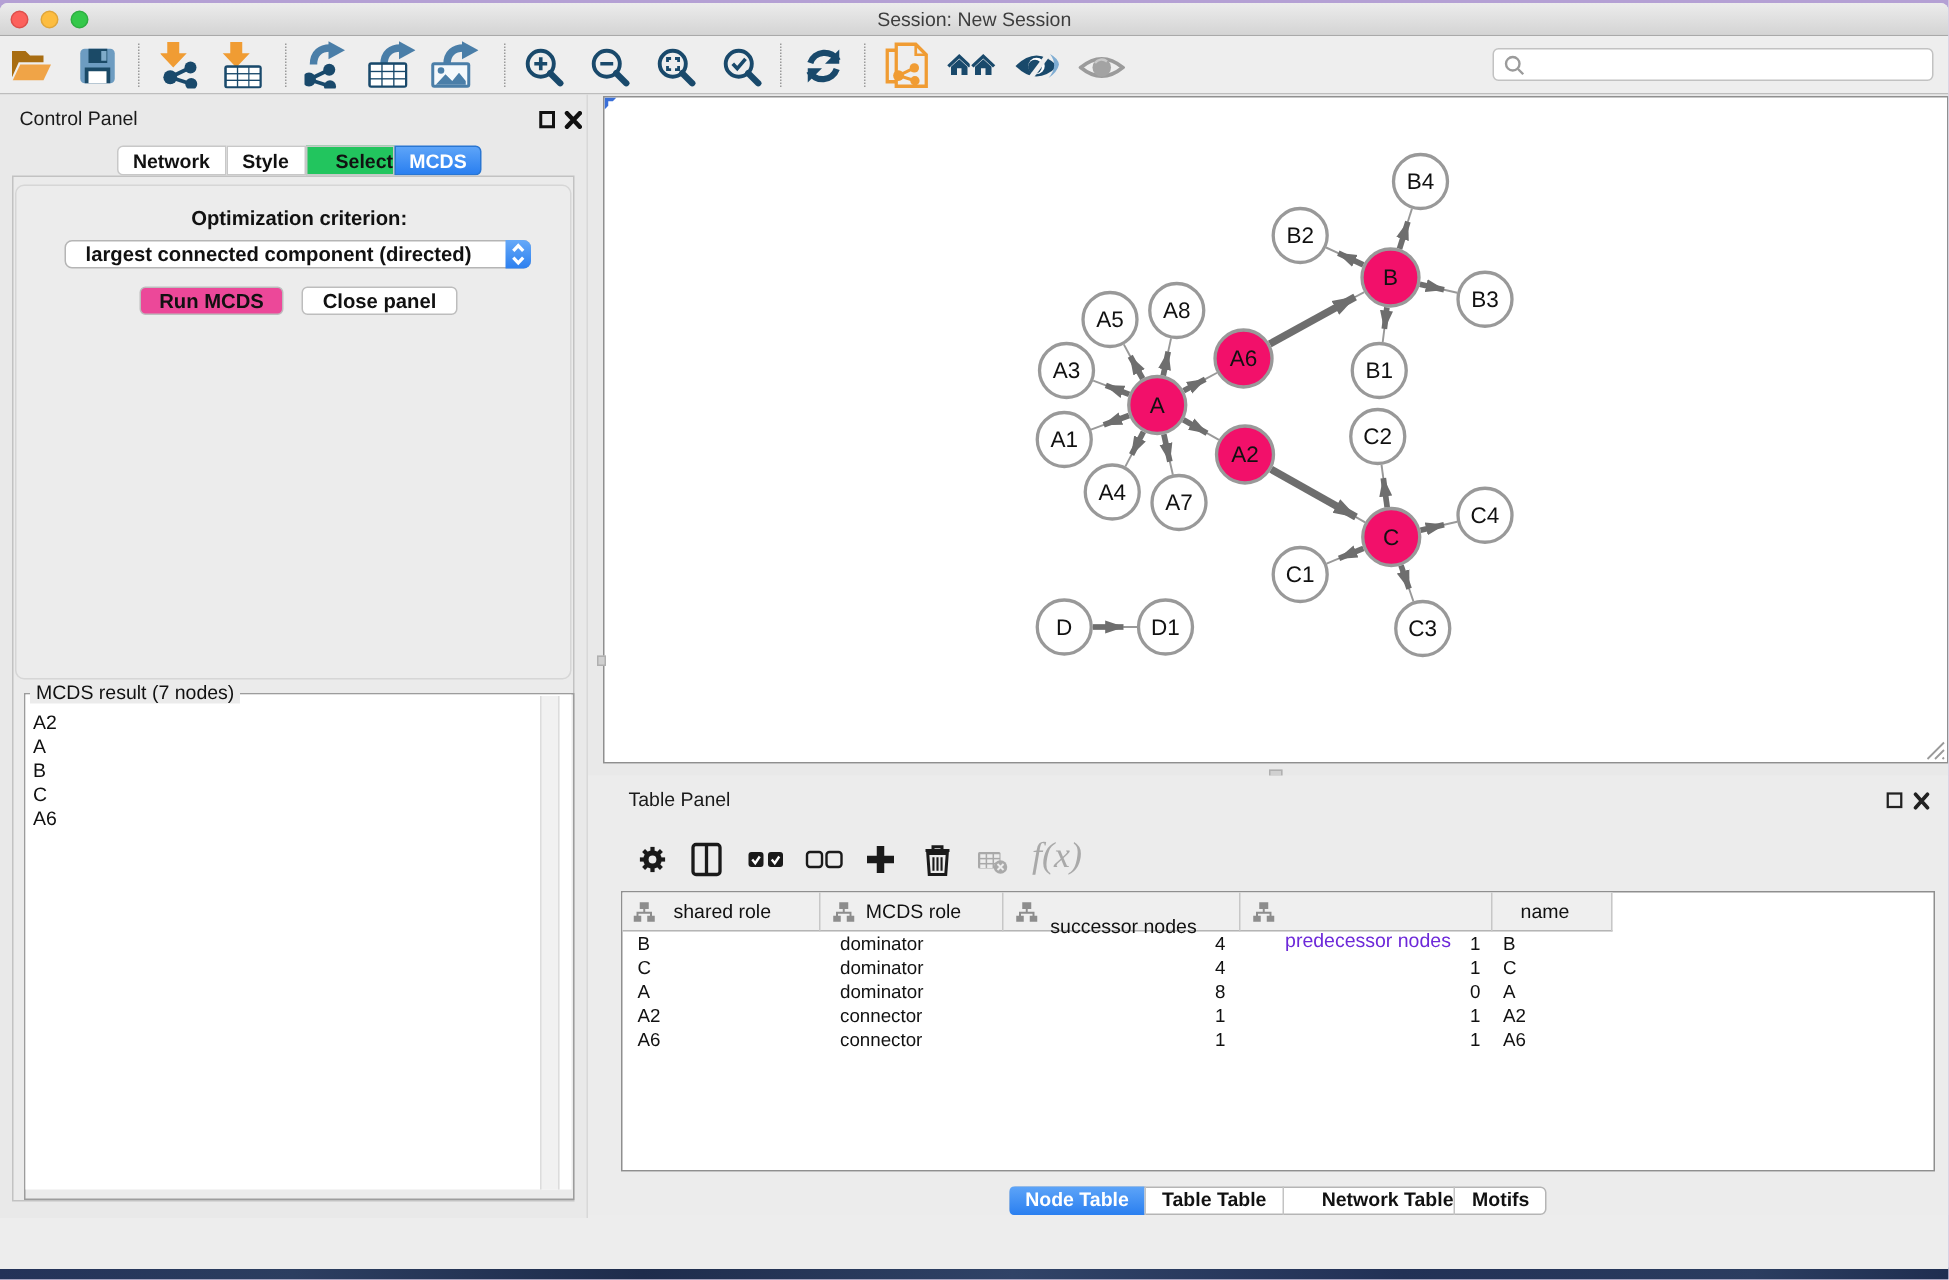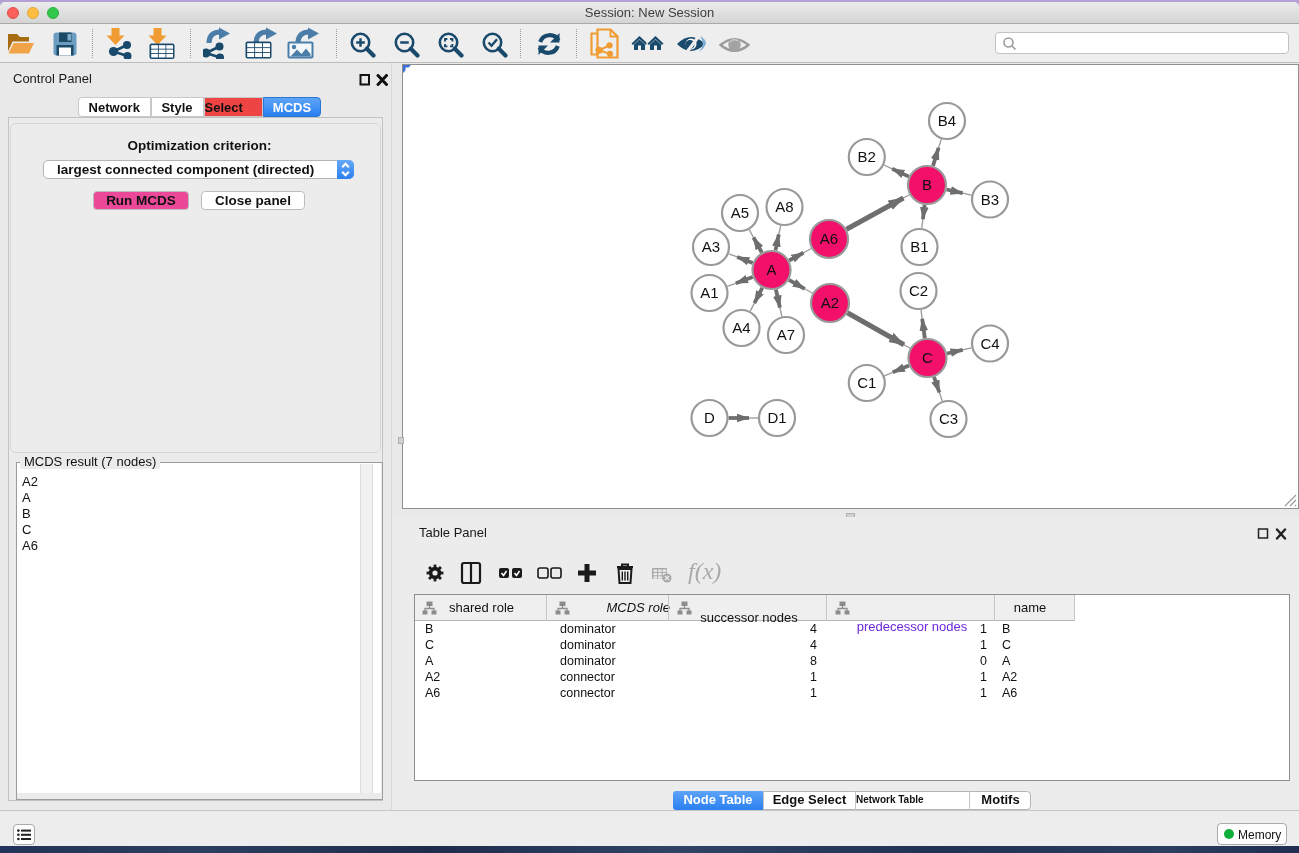--- a/index.html
+++ b/index.html
@@ -176,21 +176,21 @@
       </div>
 </div>
 <div id="controlpanel">
 <div class="paneltitle" style="position:absolute;left:13px;top:8px;">Control Panel</div>
 <svg style="position:absolute;left:359px;top:11px;" width="29" height="12" viewBox="0 0 29 12">
         <rect x="1.5" y="1" width="8.5" height="9.5" fill="none" stroke="#111" stroke-width="2"></rect>
         <path d="M19 1.5 L27.5 10.5 M27.5 1.5 L19 10.5" stroke="#111" stroke-width="3" stroke-linecap="round"></path>
       </svg>
 <div style="position:absolute;left:78px;top:34px;width:72.5px;height:20px;background:#ffffff;color:#111;border:1px solid #c8c8c8;border-radius:4px 0 0 4px;font-size:13px;font-weight:bold;text-align:center;line-height:19px;">Network</div>
 <div style="position:absolute;left:150.5px;top:34px;width:53px;height:20px;background:#ffffff;color:#111;border:1px solid #c8c8c8;font-size:13px;font-weight:bold;text-align:center;line-height:19px;">Style</div>
-<div style="position:absolute;left:203.5px;top:34px;width:59.5px;height:20px;background:#ef4444;color:#111;border:1px solid #c8c8c8;font-size:13px;font-weight:bold;text-align:left;line-height:19px;">Select</div>
+<div style="position:absolute;left:203.5px;top:34px;width:59.5px;height:20px;background:#22c55e;color:#111;border:1px solid #c8c8c8;font-size:13px;font-weight:bold;text-align:right;line-height:19px;">Select</div>
 <div style="position:absolute;left:263px;top:34px;width:58px;height:20px;background:linear-gradient(#5da4f8,#2a7ff0);color:#fff;border:1px solid #2a76d2;border-radius:0 4px 4px 0;font-size:13px;font-weight:bold;text-align:center;line-height:19px;">MCDS</div>
 <div style="position:absolute;left:8px;top:54px;width:375px;height:684px;border:1px solid #c2c2c2;background:#ebebeb;"></div>
 <div style="position:absolute;left:10px;top:60px;width:371px;height:330px;border:1px solid #d6d6d6;border-radius:6px;background:#ececec;"></div>
 <div style="position:absolute;left:0px;top:75px;width:399px;text-align:center;font-size:13.5px;font-weight:bold;color:#111;">Optimization criterion:</div>
 <div style="position:absolute;left:43px;top:97px;width:311px;height:19px;background:#fff;border:1px solid #b5b5b5;border-radius:5px;">
         <div style="position:absolute;left:13px;top:1px;font-size:13.5px;font-weight:bold;color:#111;">largest connected component (directed)</div>
         <div style="position:absolute;right:-1px;top:-1px;width:17px;height:19px;border-radius:0 5px 5px 0;background:linear-gradient(#66a9f8,#2d80ef);"><svg width="17" height="19" viewBox="0 0 17 19">
             <path d="M5.2 7.2 L8.5 3.8 L11.8 7.2" fill="none" stroke="#fff" stroke-width="2.2"></path>
             <path d="M5.2 11.8 L8.5 15.2 L11.8 11.8" fill="none" stroke="#fff" stroke-width="2.2"></path>
           </svg></div>
@@ -348,21 +348,21 @@
 <div style="position:absolute;left:296px;top:41px;font-size:24px;color:#a9a9a9;font-family:'Liberation Serif',serif;font-style:italic;">f(x)</div>
 <div style="position:absolute;left:22px;top:77px;width:876px;height:187px;background:#fff;border:1px solid #8f8f8f;"></div>
 <div style="position:absolute;left:23px;top:78px;width:660px;height:26px;background:#efefef;border-bottom:1px solid #b5b5b5;"></div>
 <div style="position:absolute;left:23px;top:78px;width:133px;height:26px;font-size:13px;color:#111;text-align:center;line-height:26px;">shared role</div>
 <svg style="position:absolute;left:30px;top:84px;" width="15" height="14" viewBox="0 0 15 14">
         <rect x="4.5" y="0.5" width="6" height="4.5" fill="#8d8d8d"></rect>
         <path d="M7.5 5 v2.5 M3 10 v-2.5 h9 v2.5" stroke="#8d8d8d" stroke-width="1.3" fill="none"></path>
         <rect x="0.5" y="9.5" width="5" height="4" fill="#8d8d8d"></rect>
         <rect x="9.5" y="9.5" width="5" height="4" fill="#8d8d8d"></rect>
       </svg>
-<div style="position:absolute;left:156px;top:78px;width:122px;height:26px;font-size:13px;color:#111;text-align:right;line-height:26px;font-style:italic;">MCDS role</div>
+<div style="position:absolute;left:156px;top:78px;width:122px;height:26px;font-size:13px;color:#111;text-align:center;line-height:26px;">MCDS role</div>
 <svg style="position:absolute;left:163px;top:84px;" width="15" height="14" viewBox="0 0 15 14">
         <rect x="4.5" y="0.5" width="6" height="4.5" fill="#8d8d8d"></rect>
         <path d="M7.5 5 v2.5 M3 10 v-2.5 h9 v2.5" stroke="#8d8d8d" stroke-width="1.3" fill="none"></path>
         <rect x="0.5" y="9.5" width="5" height="4" fill="#8d8d8d"></rect>
         <rect x="9.5" y="9.5" width="5" height="4" fill="#8d8d8d"></rect>
       </svg>
 <div style="position:absolute;left:278px;top:78px;width:158px;height:26px;font-size:13px;color:#111;text-align:center;line-height:26px;margin-top:10px;">successor nodes</div>
 <svg style="position:absolute;left:285px;top:84px;" width="15" height="14" viewBox="0 0 15 14">
         <rect x="4.5" y="0.5" width="6" height="4.5" fill="#8d8d8d"></rect>
         <path d="M7.5 5 v2.5 M3 10 v-2.5 h9 v2.5" stroke="#8d8d8d" stroke-width="1.3" fill="none"></path>
@@ -402,30 +402,17 @@
 <div style="position:absolute;left:335px;top:153px;width:90px;text-align:right;font-size:12.5px;color:#111;">1</div>
 <div style="position:absolute;left:505px;top:153px;width:90px;text-align:right;font-size:12.5px;color:#111;">1</div>
 <div style="position:absolute;left:610px;top:153px;font-size:12.5px;color:#111;">A2</div>
 <div style="position:absolute;left:33px;top:169px;font-size:12.5px;color:#111;">A6</div>
 <div style="position:absolute;left:168px;top:169px;font-size:12.5px;color:#111;">connector</div>
 <div style="position:absolute;left:335px;top:169px;width:90px;text-align:right;font-size:12.5px;color:#111;">1</div>
 <div style="position:absolute;left:505px;top:169px;width:90px;text-align:right;font-size:12.5px;color:#111;">1</div>
 <div style="position:absolute;left:610px;top:169px;font-size:12.5px;color:#111;">A6</div>
 <div style="position:absolute;left:281px;top:274px;width:358px;height:19px;background:#fff;border:1px solid #b5b5b5;border-radius:4px;"></div>
 <div style="position:absolute;left:281px;top:274px;width:90px;height:19px;font-size:13px;font-weight:bold;text-align:center;line-height:18px;background:linear-gradient(#5da4f8,#2a7ff0);color:#fff;border-radius:3px 0 0 3px;">Node Table</div>
-<div style="position:absolute;left:371px;top:274px;width:92px;height:19px;font-size:13px;font-weight:bold;text-align:center;line-height:18px;color:#111;border-left:1px solid #c3c3c3;">Edge Select</div>
-<div style="position:absolute;left:463px;top:274px;width:114px;height:19px;font-size:10px;font-weight:bold;text-align:left;line-height:18px;color:#111;border-left:1px solid #c3c3c3;">Network Table</div>
+<div style="position:absolute;left:371px;top:274px;width:92px;height:19px;font-size:13px;font-weight:bold;text-align:center;line-height:18px;color:#111;border-left:1px solid #c3c3c3;">Table Table</div>
+<div style="position:absolute;left:463px;top:274px;width:114px;height:19px;font-size:13px;font-weight:bold;text-align:right;line-height:18px;color:#111;border-left:1px solid #c3c3c3;">Network Table</div>
 <div style="position:absolute;left:577px;top:274px;width:62px;height:19px;font-size:13px;font-weight:bold;text-align:center;line-height:18px;color:#111;border-left:1px solid #c3c3c3;">Motifs</div>
-</div>
-<div id="statusbar">
-<div style="position:absolute;left:13px;top:13px;width:22px;height:21px;background:#fdfdfd;border:1px solid #ababab;border-radius:4px;">
-        <svg width="14" height="12" viewBox="0 0 14 12" style="position:absolute;left:3px;top:4px;">
-          <circle cx="1.4" cy="1.6" r="1.3" fill="#222"></circle>
-          <rect x="4" y="0.6" width="10" height="2" fill="#222"></rect>
-          <circle cx="1.4" cy="5.8" r="1.3" fill="#222"></circle>
-          <rect x="4" y="4.8" width="10" height="2" fill="#222"></rect>
-          <circle cx="1.4" cy="10" r="1.3" fill="#222"></circle>
-          <rect x="4" y="9" width="10" height="2" fill="#222"></rect>
-        </svg>
-      </div>
-<div style="position:absolute;left:1217px;top:12px;width:70px;height:22px;background:#fdfdfd;border:1px solid #ababab;border-radius:4px;font-size:12px;color:#111;"><span style="display:inline-block;width:10px;height:10px;border-radius:50%;background:#0faf3c;margin:5px 0 0 6px;vertical-align:top;"></span><span style="display:inline-block;margin:4px 0 0 4px;vertical-align:top;">Memory</span></div>
 </div>
 </div>
 
 </body></html>

